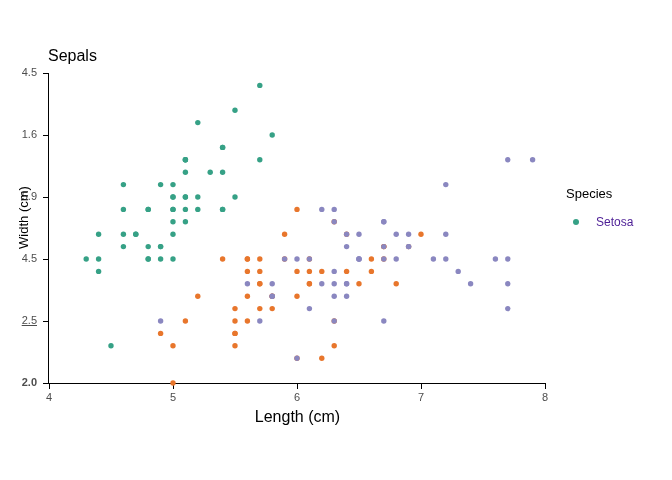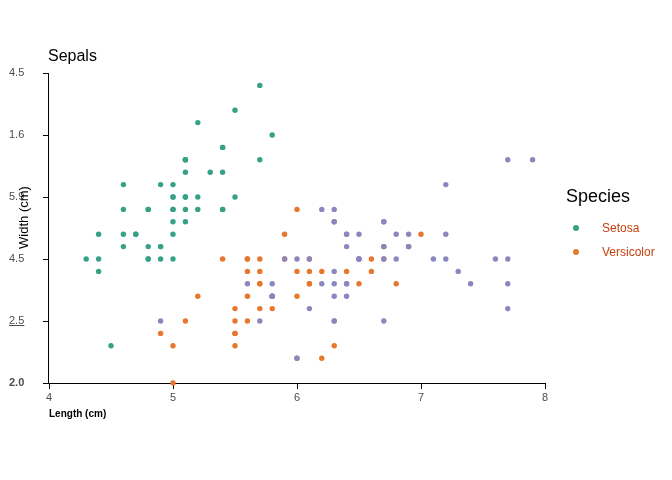--- a/index.html
+++ b/index.html
@@ -66,57 +66,57 @@
   .x-tick { top: 384px; width: 1px; height: 5px; }
 
   .tick-label {
     position: absolute;
     font-size: 11px;
     color: #4d4d4d;
     white-space: nowrap;
   }
   .y-tick-label {
     right: 1px;
-    text-align: left;
+    text-align: right;
     width: 28px;
   }
   .x-tick-label {
     text-align: center;
     width: 30px;
   }
 
   
   #x-axis-title {
     position: absolute;
     left: 49px;
     top: 408px;
     width: 497px;
-    font-size: 10px;
+    text-align: center;
+    font-size: 16px;
     color: #000000;
-    font-weight: bold;
   }
   #y-axis-title {
     position: absolute;
     left: -47px;
     top: 210px;
     width: 140px;
     text-align: center;
     font-size: 13px;
     color: #000000;
     transform: rotate(-90deg);
   }
 
   
   #legend {
     position: absolute;
     left: 566px;
     top: 186px;
   }
   #legend-title {
-    font-size: 18px;
+    font-size: 13px;
     color: #000000;
     margin-bottom: 9px;
     white-space: nowrap;
   }
   .legend-item {
     display: flex;
     align-items: center;
     height: 24px;
   }
   .legend-key {
@@ -126,22 +126,22 @@
     justify-content: center;
   }
   .legend-swatch {
     width: 6px;
     height: 6px;
     border-radius: 50%;
     display: block;
   }
   .legend-label {
     font-size: 12px;
-    color: #c2410c;
-    margin-left: 16px;
+    color: #4c1d95;
+    margin-left: 10px;
     white-space: nowrap;
   }
 </style>
 </head>
 <body>
 
 <div id="root">
 
   <div id="plot-title">Sepals</div>
 
@@ -341,22 +341,16 @@
 
   <div id="legend">
     <div id="legend-title">Species</div>
     <div id="legend-items">
         <div class="legend-item">
           <span class="legend-key">
             <span class="legend-swatch" style="background: rgb(54, 161, 134);"></span>
           </span>
           <span class="legend-label">Setosa</span>
         </div>
-        <div class="legend-item">
-          <span class="legend-key">
-            <span class="legend-swatch" style="background: rgb(232, 118, 44);"></span>
-          </span>
-          <span class="legend-label">Versicolor</span>
-        </div>
       </div>
   </div>
 
 </div>
 
 </body></html>

